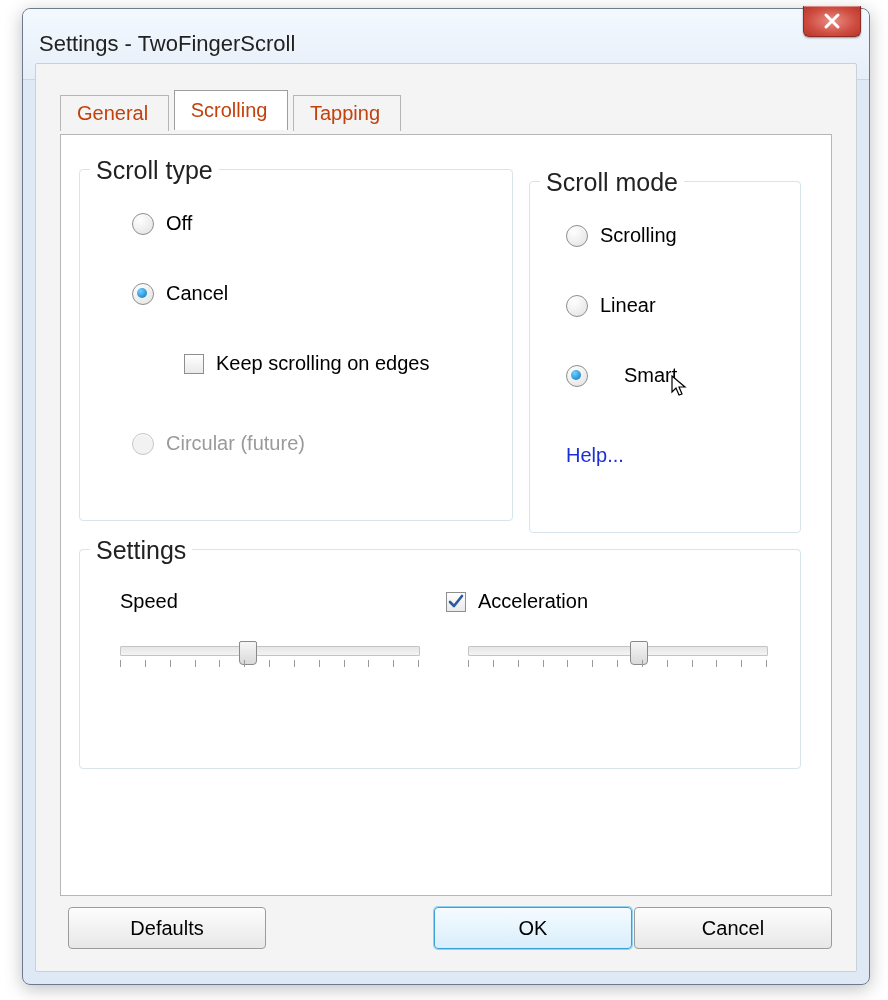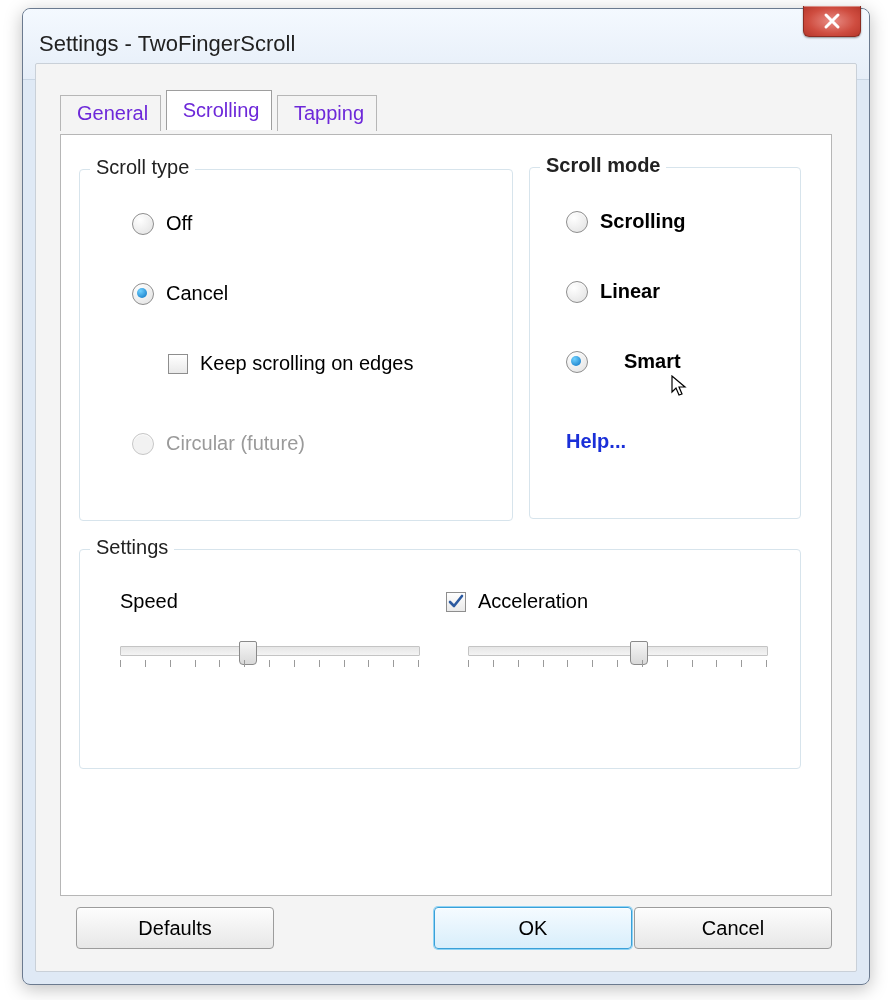--- a/index.html
+++ b/index.html
@@ -67,23 +67,23 @@
     border-radius: 2px;
   }
   
   .tabstrip {
     position: relative;
     margin: 28px 24px 0 24px;
     height: 42px;
   }
   .tab {
     display: inline-block;
-    padding: 6px 12px 6px 16px;
+    padding: 6px 20px 6px 16px;
     font-size: 20px;
-    color: #6d28d9;
+    color: #c2410c;
     background: #f4f4f4;
     border: 1px solid #b6b6b6;
     border-bottom: none;
     position: relative;
     top: 1px;
     margin-right: -1px;
     cursor: pointer;
   }
   .tab.active {
     background: #ffffff;
@@ -105,25 +105,25 @@
     position: absolute;
     border: 1px solid #d7e4ec;
     border-radius: 4px;
   }
   .groupbox .legend {
     position: absolute;
     top: -14px;
     left: 10px;
     background: #fff;
     padding: 0 6px;
-    font-size: 20px;
+    font-size: 25px;
     color: #222;
   }
   .gb-type   { top: 34px;  left: 18px;  width: 432px; height: 350px; }
-  .gb-mode   { top: 32px;  left: 468px; width: 270px; height: 350px; font-weight: bold; }
+  .gb-mode   { top: 46px;  left: 468px; width: 270px; height: 350px; }
   .gb-set    { top: 414px; left: 18px;  width: 720px; height: 218px; }
 
   
   .row { position: absolute; display: flex; align-items: center; font-size: 20px; }
   .row.disabled { color: #9a9a9a; }
   .radio {
     width: 20px; height: 20px; border-radius: 50%;
     background: radial-gradient(circle at 35% 30%, #fff, #e0e0e0);
     border: 1px solid #8e8e8e;
     box-shadow: inset 0 1px 1px rgba(255,255,255,0.8);
@@ -250,21 +250,21 @@
         <div class="legend">Scroll type</div>
 
         <div class="row" style="top:42px; left:52px;">
           <div class="radio"></div>
           <span>Off</span>
         </div>
         <div class="row" style="top:112px; left:52px;">
           <div class="radio selected"></div>
           <span>Cancel</span>
         </div>
-        <div class="row" style="top:182px; left:88px;">
+        <div class="row" style="top:182px; left:104px;">
           <div class="checkbox"></div>
           <span>Keep scrolling on edges</span>
         </div>
         <div class="row disabled" style="top:262px; left:52px;">
           <div class="radio disabled"></div>
           <span>Circular (future)</span>
         </div>
       </div>
 
       <div class="groupbox gb-mode">
@@ -346,21 +346,21 @@
               <span style="left: 248.333px;"></span>
               <span style="left: 273.167px;"></span>
               <span style="left: 298px;"></span>
             </div>
         </div>
       </div>
 
     </div>
 
     <div class="btnbar">
-      <div class="btn" style="left:16px;">
+      <div class="btn" style="left:8px;">
         <span>Defaults</span>
       </div>
       <div class="btn primary" style="right:200px;">
         <span>OK</span>
       </div>
       <div class="btn" style="right:0;">
         <span>Cancel</span>
       </div>
     </div>
 

